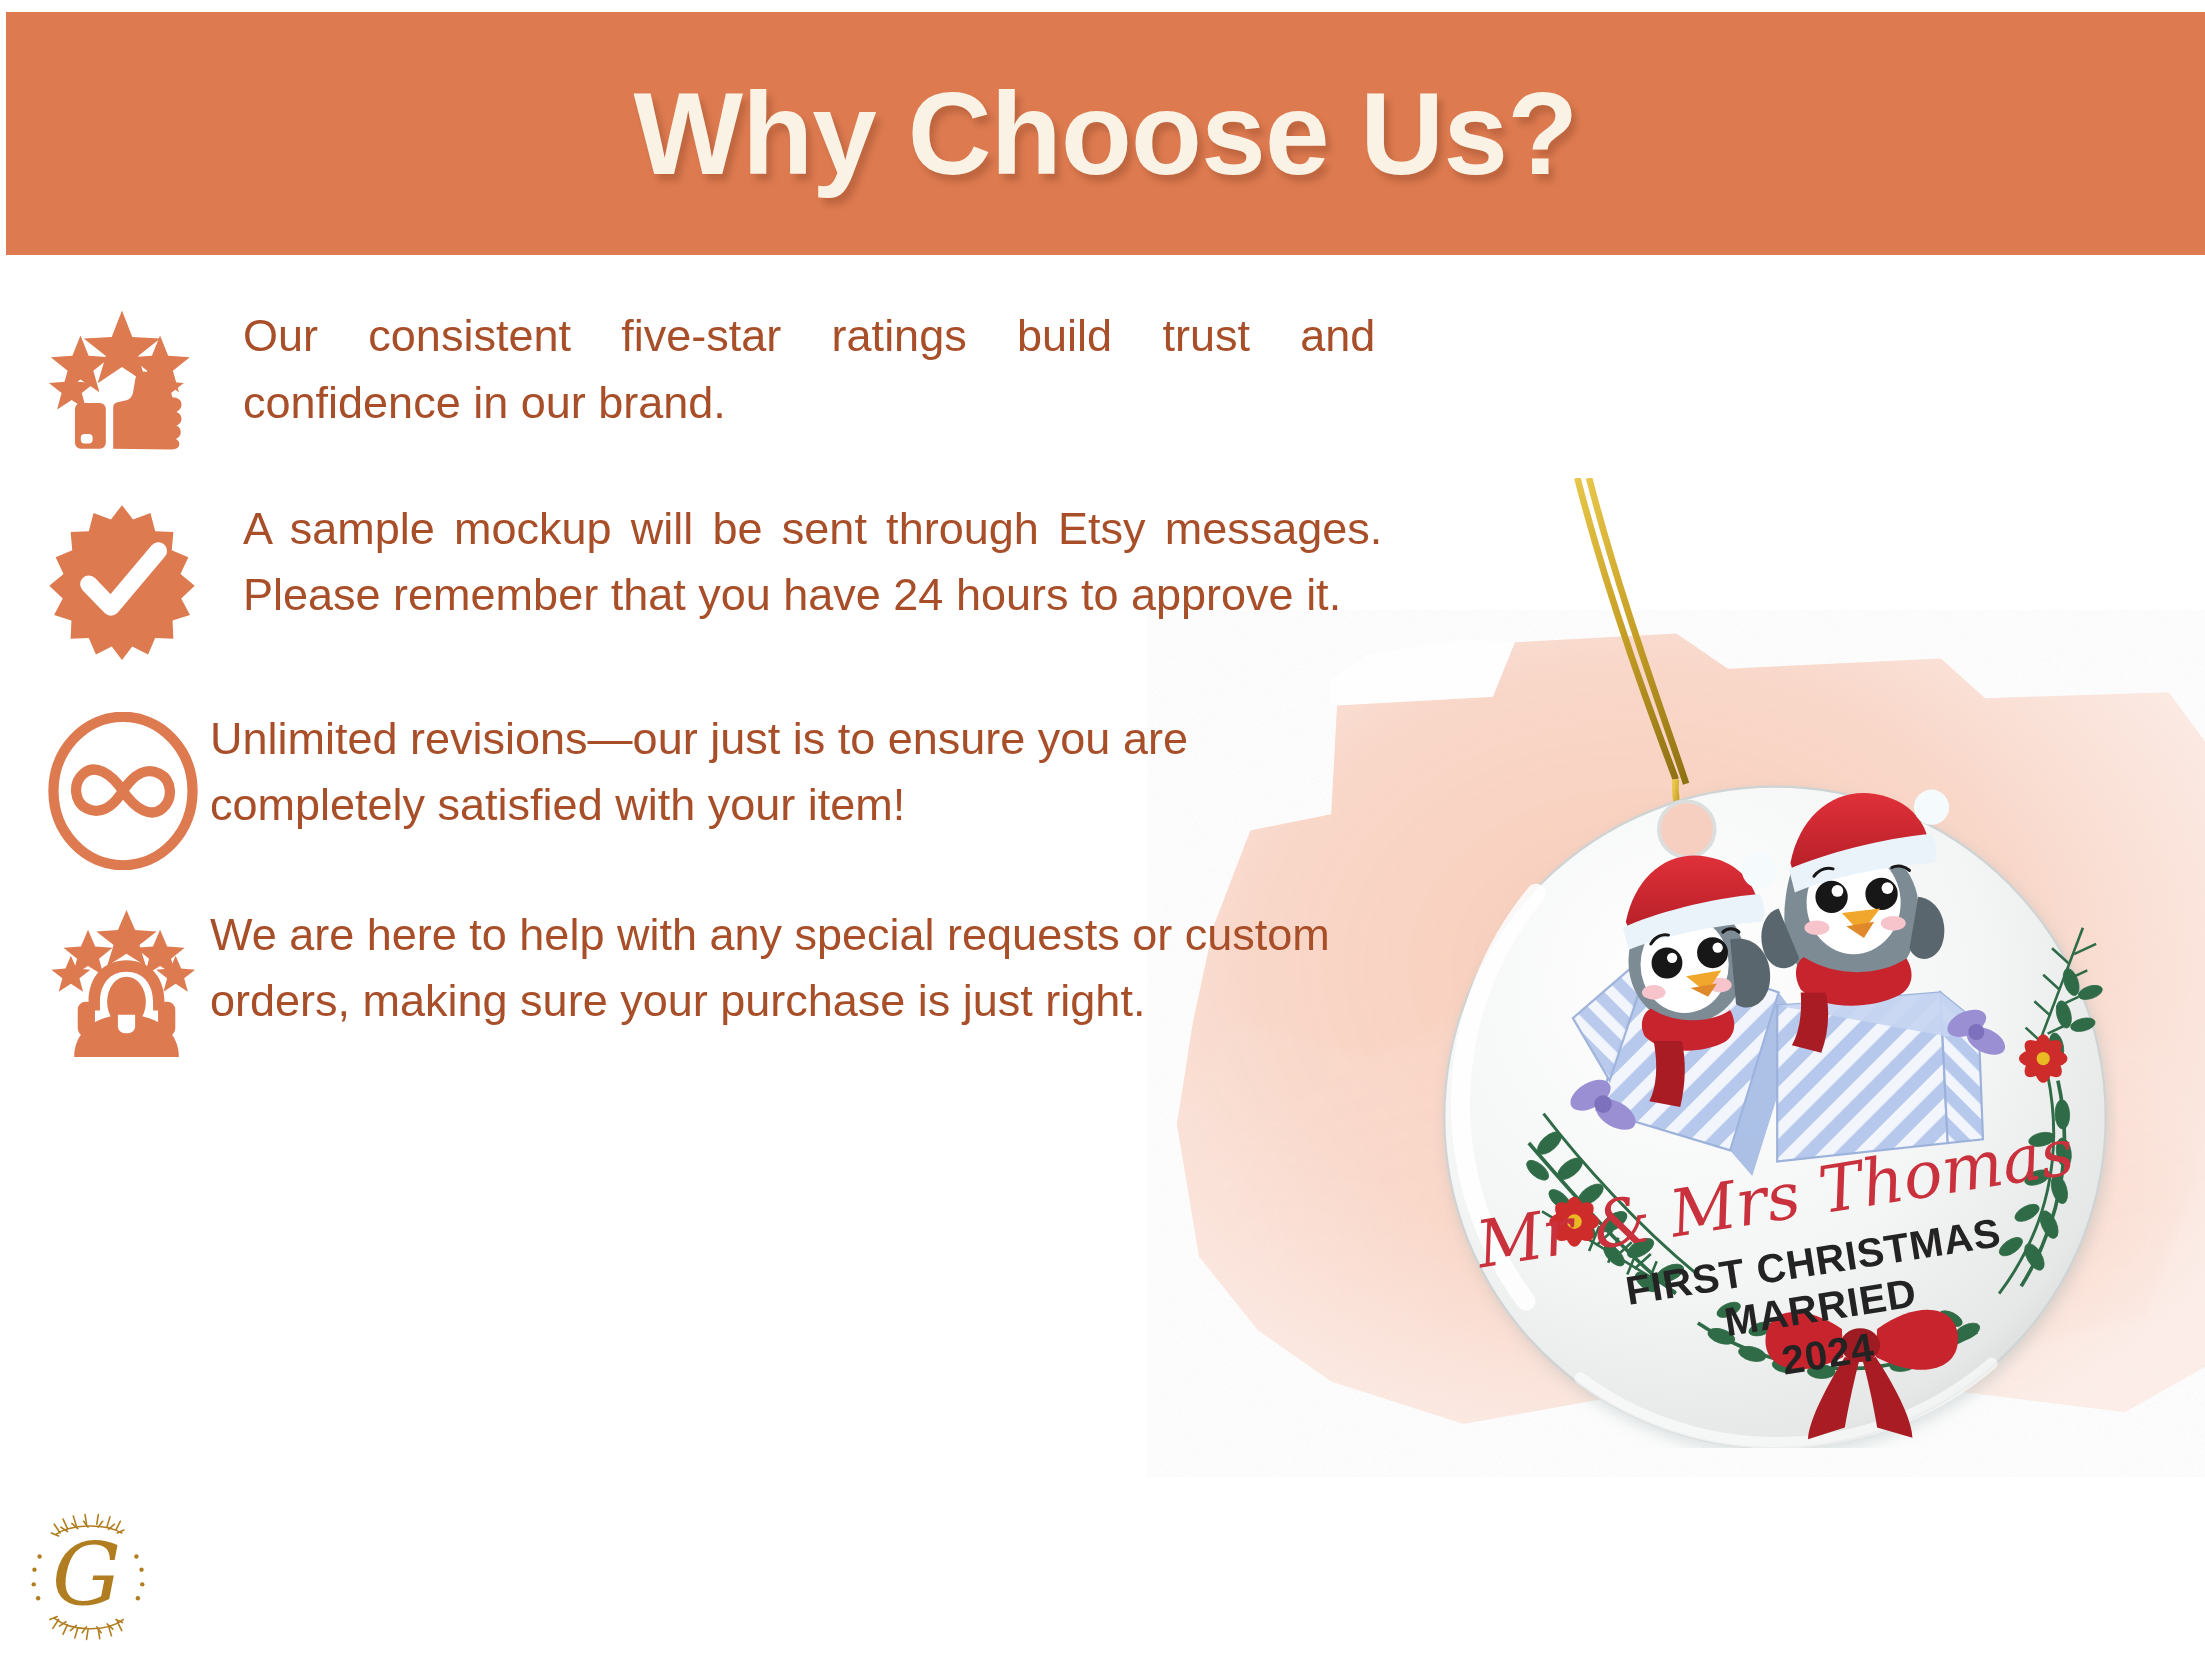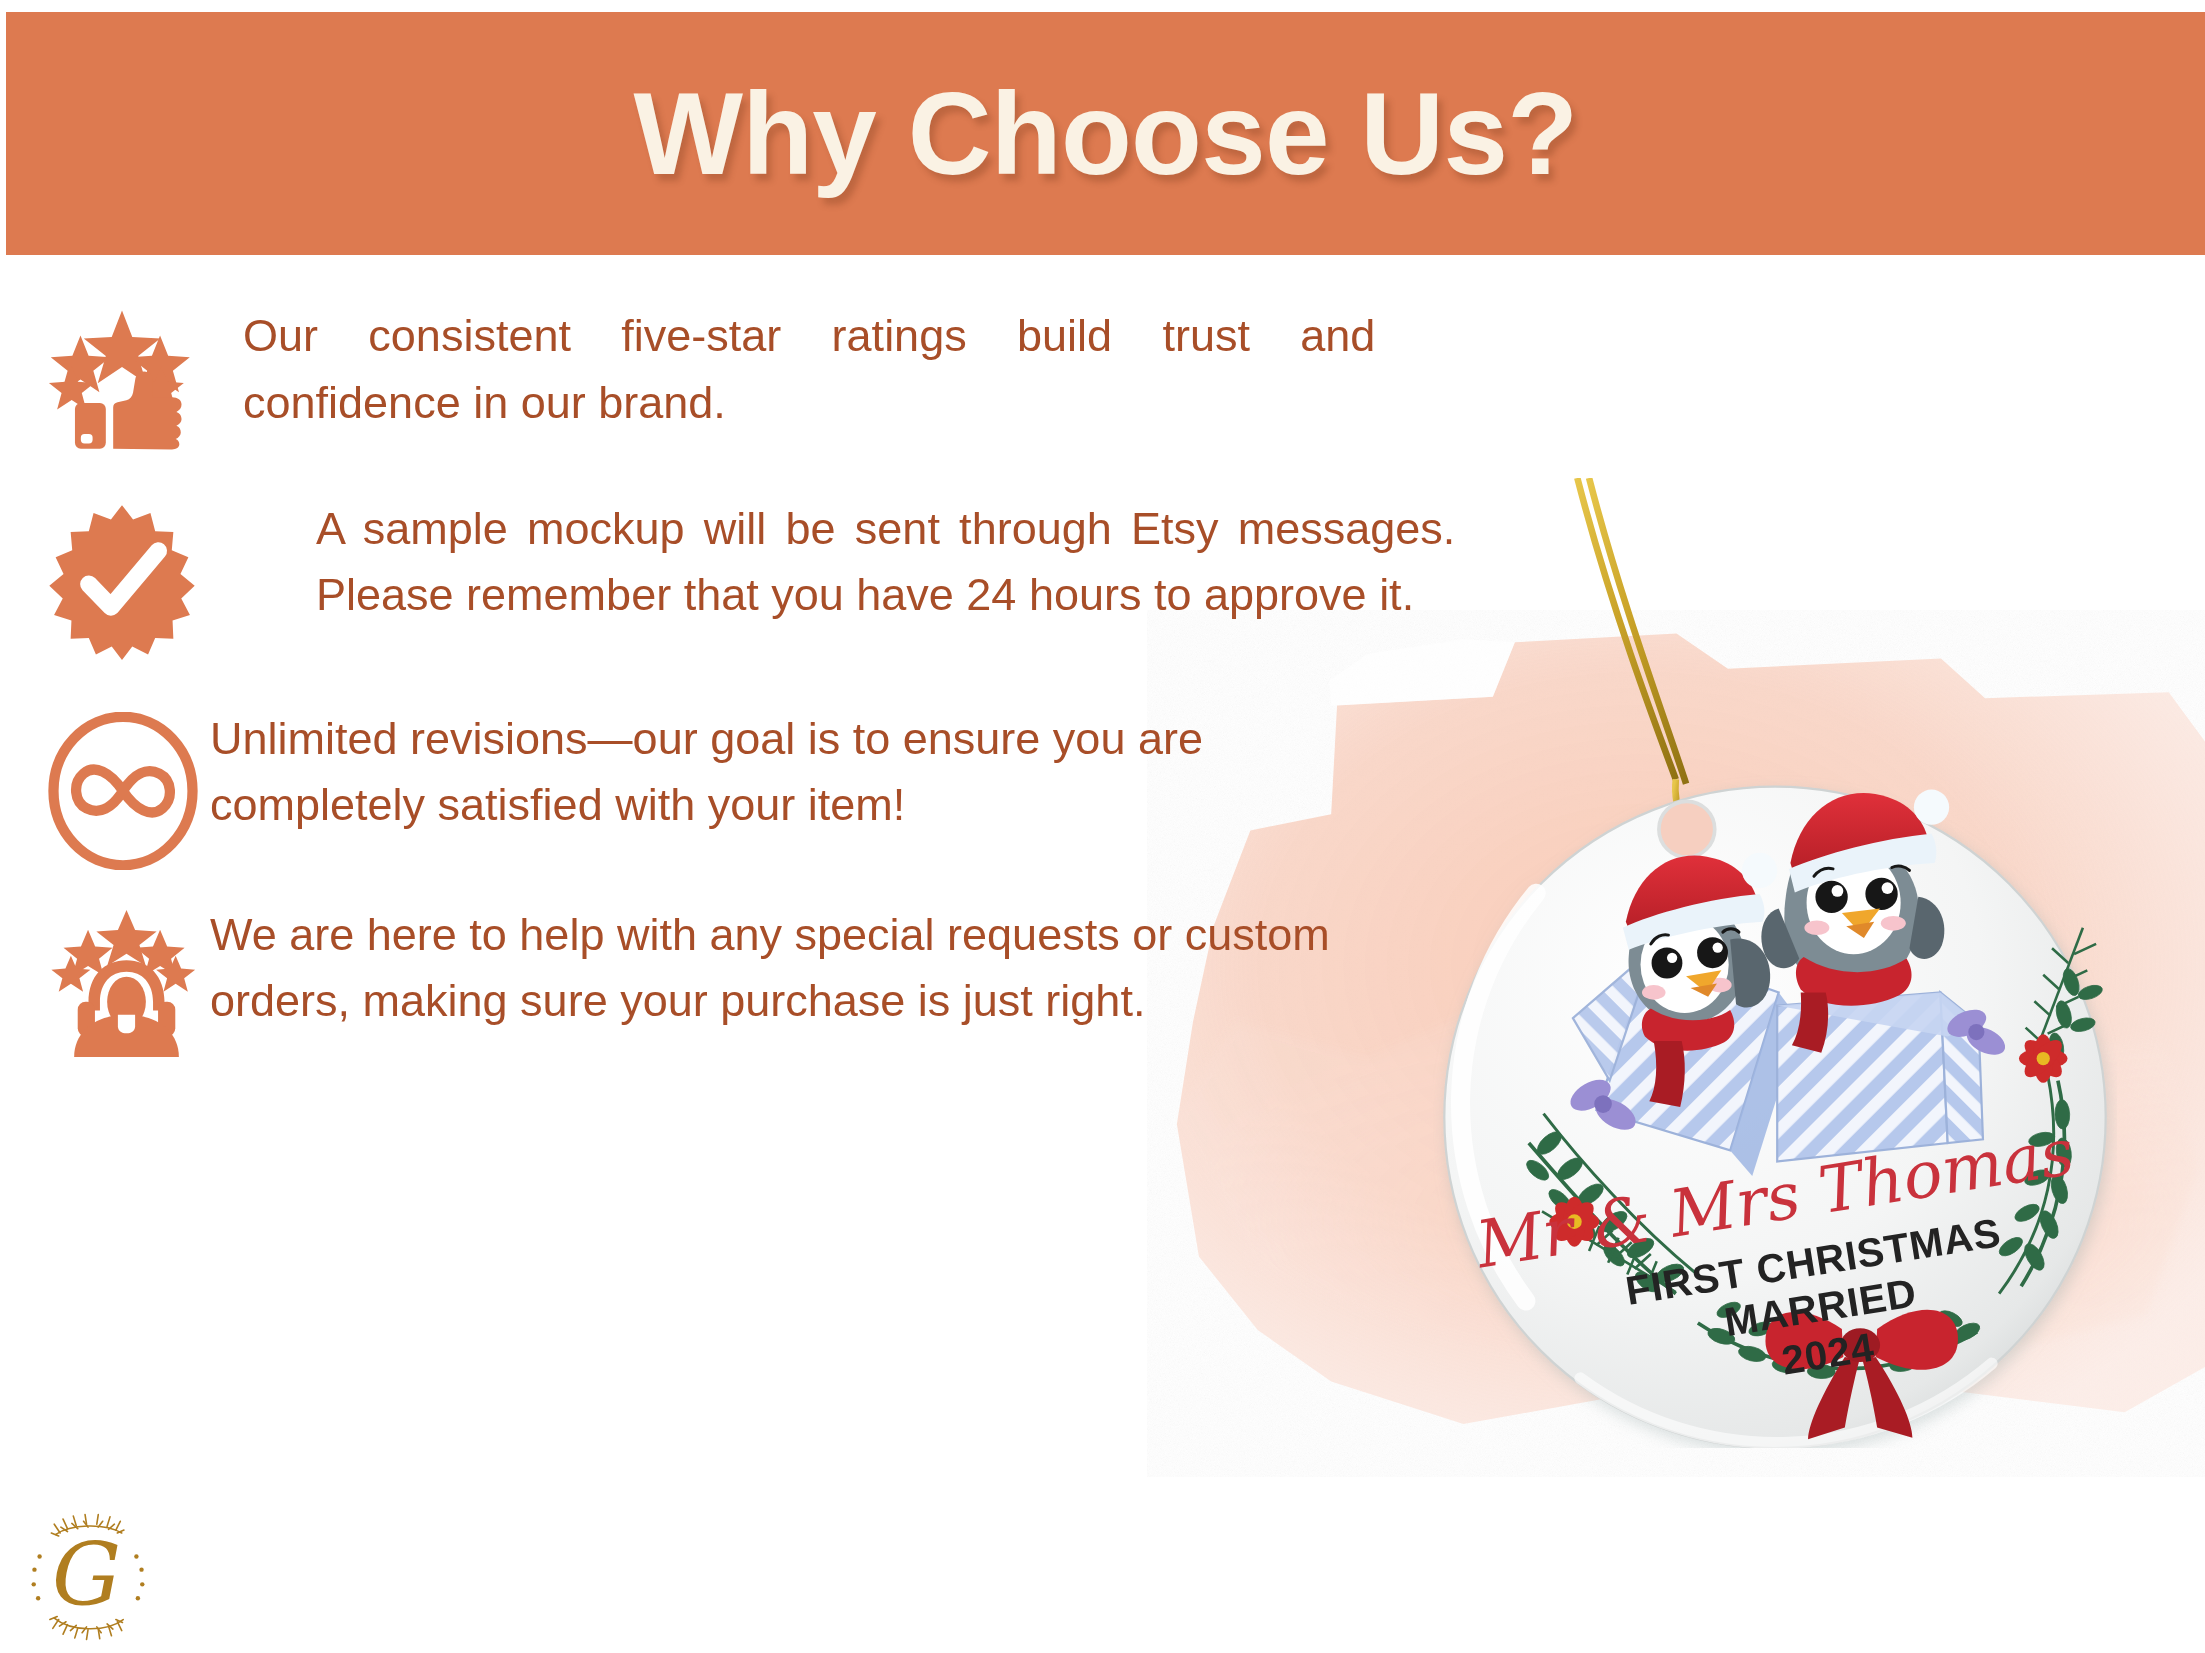--- a/index.html
+++ b/index.html
@@ -60,21 +60,21 @@
     color:#a84e28;
     font-size:45px;
     line-height:1.48;
     padding-right:14.7px;
   }
   .f1 .text-cell{ text-align:justify; width:1147px; flex:0 0 1147px; }
   .f2 .text-cell{ text-align:justify; width:1154px; flex:0 0 1154px; }
   .f3 .text-cell, .f4 .text-cell{ text-align:left; width:1169px; flex:0 0 1169px; }
 
   .f1 { margin-top:13px; }
-  .f2 { margin-top:37px;justify-content:space-between; }
+  .f2 { margin-top:37px; }
   .f3 { margin-top:43px; }
   .f4 { }
 
   .f3 .icon-cell, .f4 .icon-cell{ width:221px; flex:0 0 221px; justify-content:flex-start; padding-left:44px;}
   .f3 .text-cell, .f4 .text-cell{ margin-left:-11px; }
 
   
   .ornament-stage{
     position:absolute;
     left:1433px; top:478px;
@@ -192,21 +192,21 @@
         <svg width="158" height="158" viewBox="0 0 200 200" xmlns="http://www.w3.org/2000/svg" fill="none" stroke="#DD7A50" stroke-width="13">
           <ellipse cx="100" cy="100" rx="88" ry="94"></ellipse>
           <path d="M100 100
                    C114 78 130 70 146 78 C162 86 164 110 150 122
                    C136 134 116 124 100 100
                    C84 76 64 66 50 78 C36 90 38 114 54 122
                    C70 130 86 122 100 100 Z" stroke-width="13" stroke-linecap="round"></path>
         </svg>
       </span>
     </div>
-    <div class="text-cell">Unlimited revisions—our goal is to ensure you are completely satisfied with your item!</div>
+    <div class="text-cell">Unlimited revisions—our just is to ensure you are completely satisfied with your item!</div>
   </div>
 
   <div class="feature f4">
     <div class="icon-cell">
       <span>
         <svg width="165" height="151" viewBox="0 0 230 205" xmlns="http://www.w3.org/2000/svg" fill="#DD7A50">
 
           <polygon points="115,0 127,28 157,30 133,49 142,78 115,61 88,78 97,49 73,30 103,28"></polygon>
           <polygon points="62,18 73,44 100,46 79,63 86,89 62,74 38,89 45,63 24,46 51,44" transform="translate(2,6) scale(0.9) translate(4,6)"></polygon>
           <polygon points="168,18 179,44 206,46 185,63 192,89 168,74 144,89 151,63 130,46 157,44" transform="translate(-2,6) scale(0.9) translate(14,6)"></polygon>

